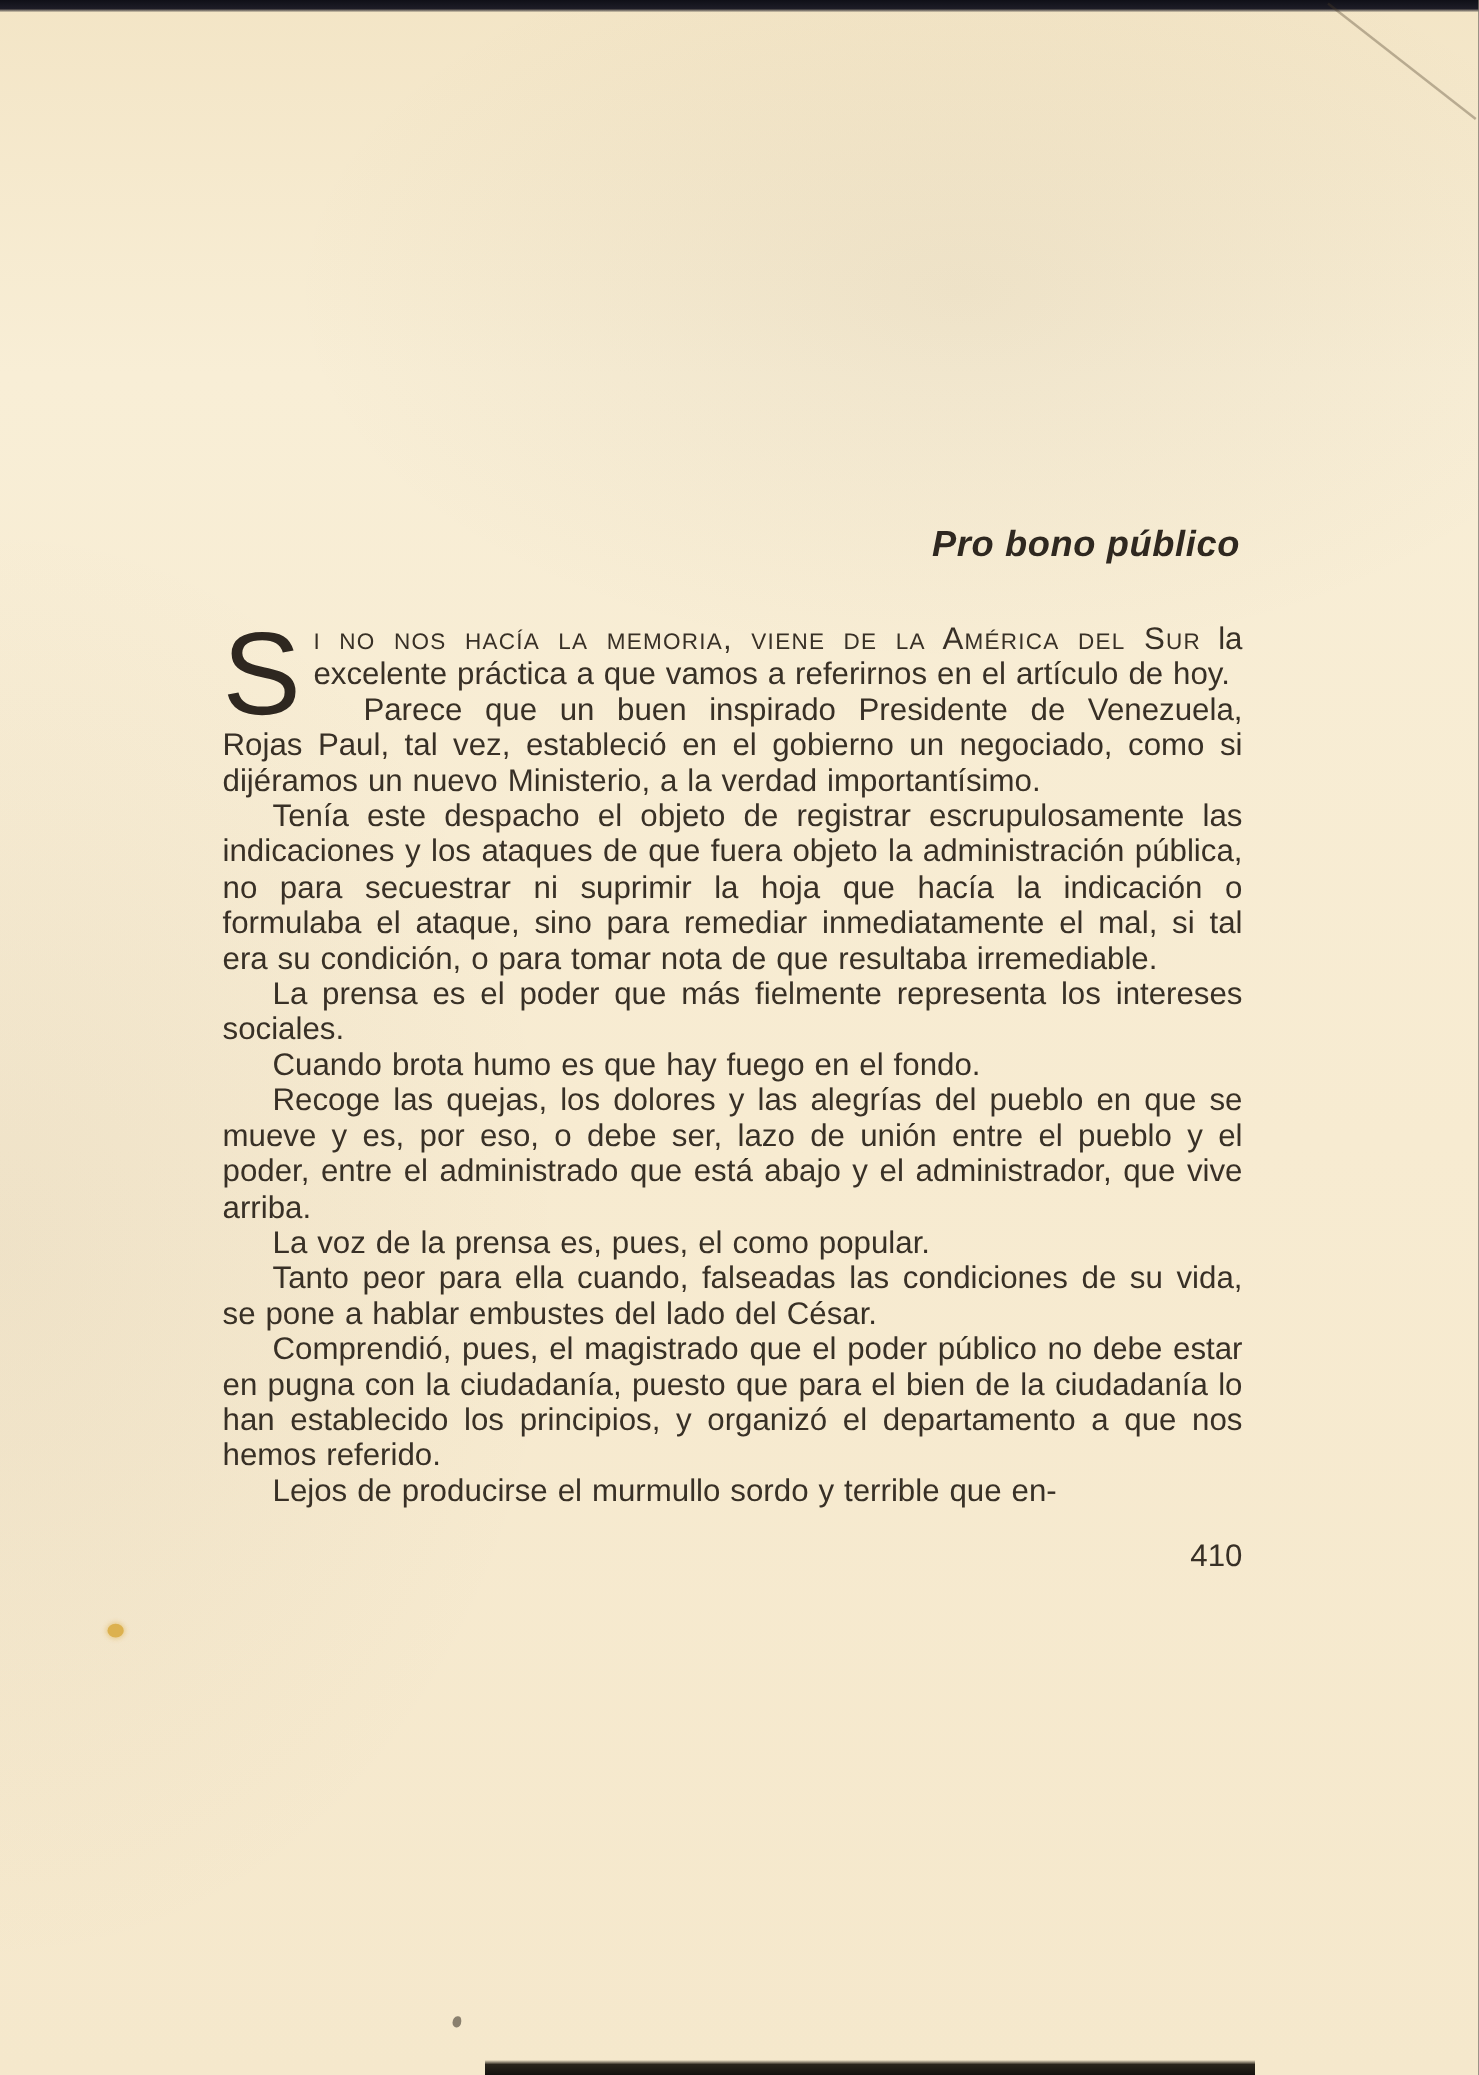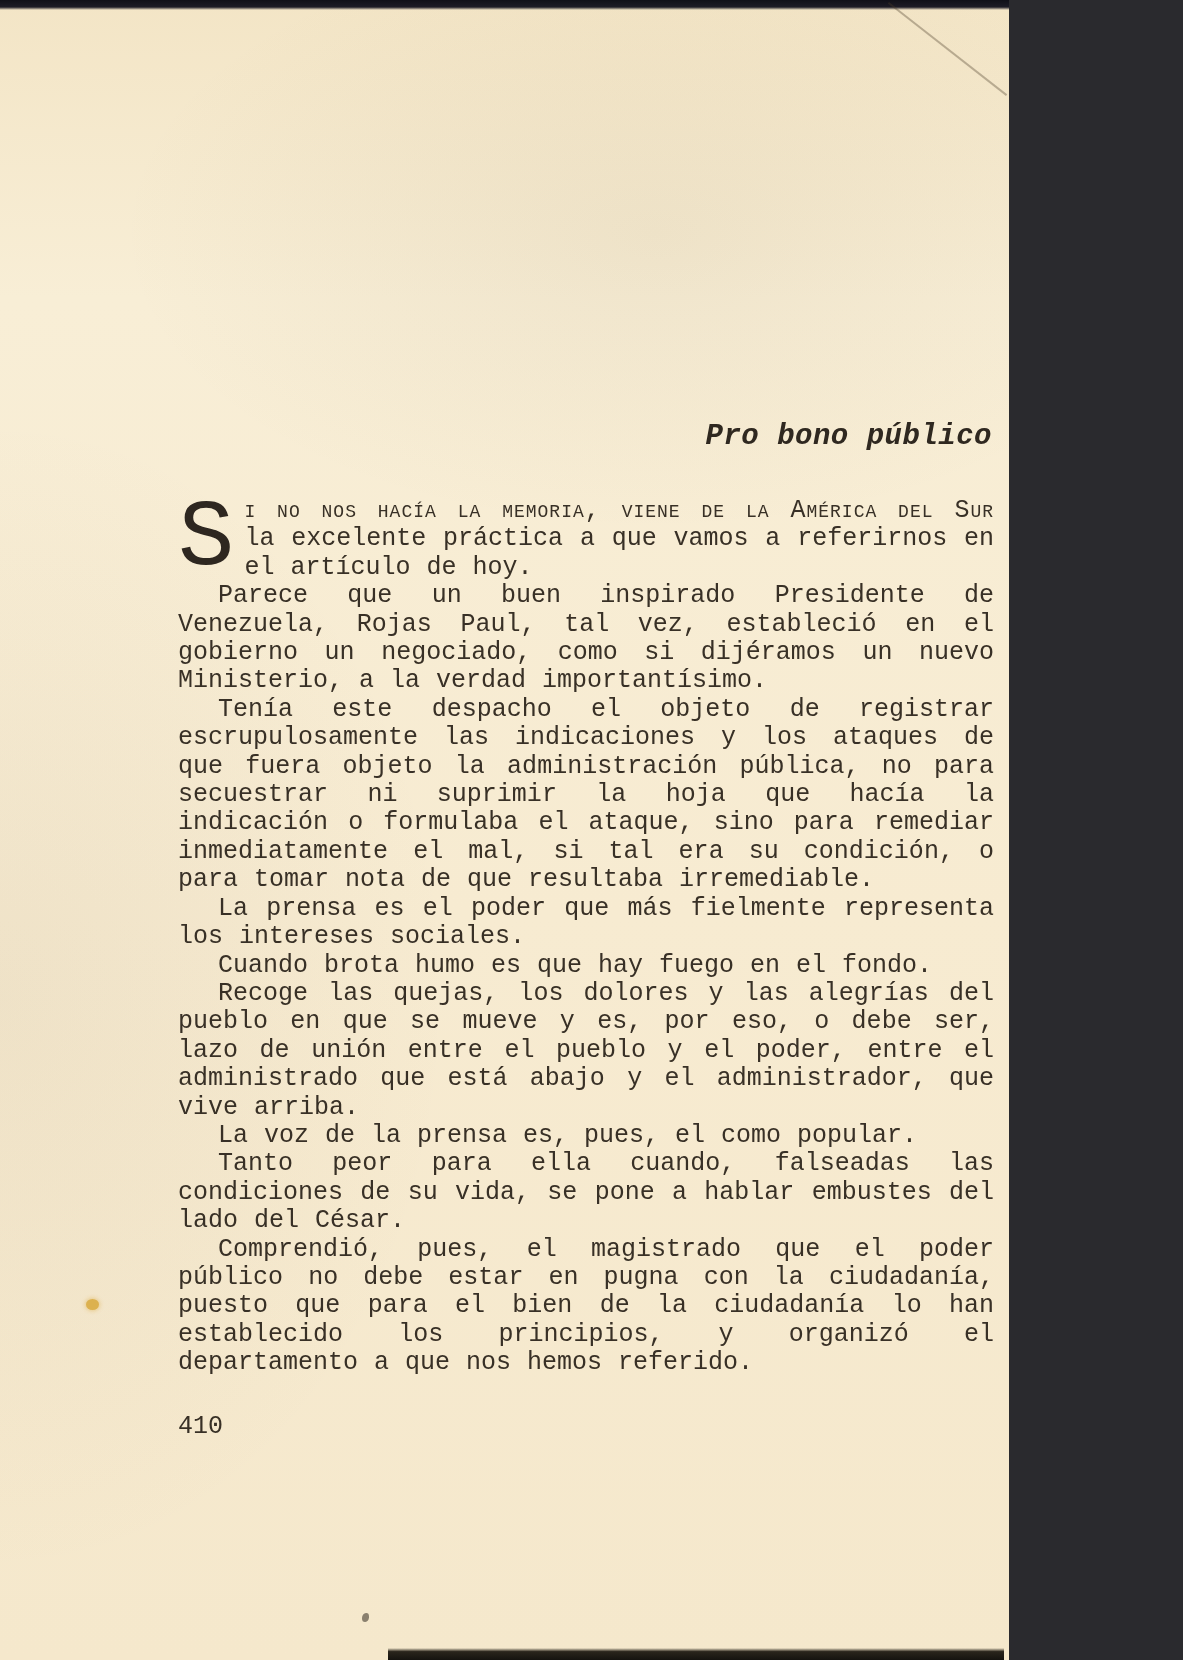--- a/index.html
+++ b/index.html
@@ -2,28 +2,28 @@
 <html lang="es"><head>
 <meta charset="utf-8">
 <style>
   html, body {
     margin: 0;
     padding: 0;
     background: #2a2a2e;
   }
   .scan {
     position: relative;
-    width: 1009px;
+    width: 1183px;
     height: 1660px;
     overflow: hidden;
     background:
       radial-gradient(ellipse 900px 500px at 65% 14%, rgba(120,95,55,0.07), transparent 60%),
       radial-gradient(ellipse 700px 900px at 0% 60%, rgba(110,85,50,0.06), transparent 65%),
       linear-gradient(180deg, #f3e5c6 0%, #f8eed6 18%, #f7ebd1 55%, #f5e8cc 100%);
-    font-family: Liberation Mono, monospace;
+    font-family: Liberation Sans, sans-serif;
     color: #352d24;
   }
   .edge-top {
     position: absolute;
     top: 0; left: 0; right: 0;
     height: 10px;
     background: linear-gradient(180deg, #101018 0%, #1d1c26 70%, rgba(30,28,38,0) 100%);
   }
   .corner-crease {
     position: absolute;
@@ -88,23 +88,23 @@
     line-height: 80px;
     padding: 0 10px 0 0;
     margin-top: 2px;
     color: #2e2720;
   }
   .smallcaps {
     font-variant: small-caps;
     letter-spacing: 1px;
   }
   .page-number {
-    text-align: left;
+    text-align: right;
     font-size: 25px;
-    margin-top: 34px;
+    margin-top: 24px;
     color: #383026;
   }
 </style>
 </head>
 <body>
 
 <div class="scan">
 
   <div class="edge-top"></div>
   <div class="corner-crease"></div>
@@ -121,20 +121,21 @@
       <p class="opening"><span class="dropcap">S</span><span class="smallcaps">i no nos hacía la memoria, viene de la América del Sur</span><span> la excelente práctica a que vamos a referirnos en el artículo de hoy.</span></p>
 
       <p>Parece que un buen inspirado Presidente de Venezuela, Rojas Paul, tal vez, estableció en el gobierno un negociado, como si dijéramos un nuevo Ministerio, a la verdad importantísimo.</p>
       <p>Tenía este despacho el objeto de registrar escrupulosamente las indicaciones y los ataques de que fuera objeto la administración pública, no para secuestrar ni suprimir la hoja que hacía la indicación o formulaba el ataque, sino para remediar inmediatamente el mal, si tal era su condición, o para tomar nota de que resultaba irremediable.</p>
       <p>La prensa es el poder que más fielmente representa los intereses sociales.</p>
       <p>Cuando brota humo es que hay fuego en el fondo.</p>
       <p>Recoge las quejas, los dolores y las alegrías del pueblo en que se mueve y es, por eso, o debe ser, lazo de unión entre el pueblo y el poder, entre el administrado que está abajo y el administrador, que vive arriba.</p>
       <p>La voz de la prensa es, pues, el como popular.</p>
       <p>Tanto peor para ella cuando, falseadas las condiciones de su vida, se pone a hablar embustes del lado del César.</p>
       <p>Comprendió, pues, el magistrado que el poder público no debe estar en pugna con la ciudadanía, puesto que para el bien de la ciudadanía lo han establecido los principios, y organizó el departamento a que nos hemos referido.</p>
+      <p>Lejos de producirse el murmullo sordo y terrible que en-</p>
 
     </div>
 
     <div class="page-number">410</div>
 
   </div>
 
 </div>
 
 </body></html>

